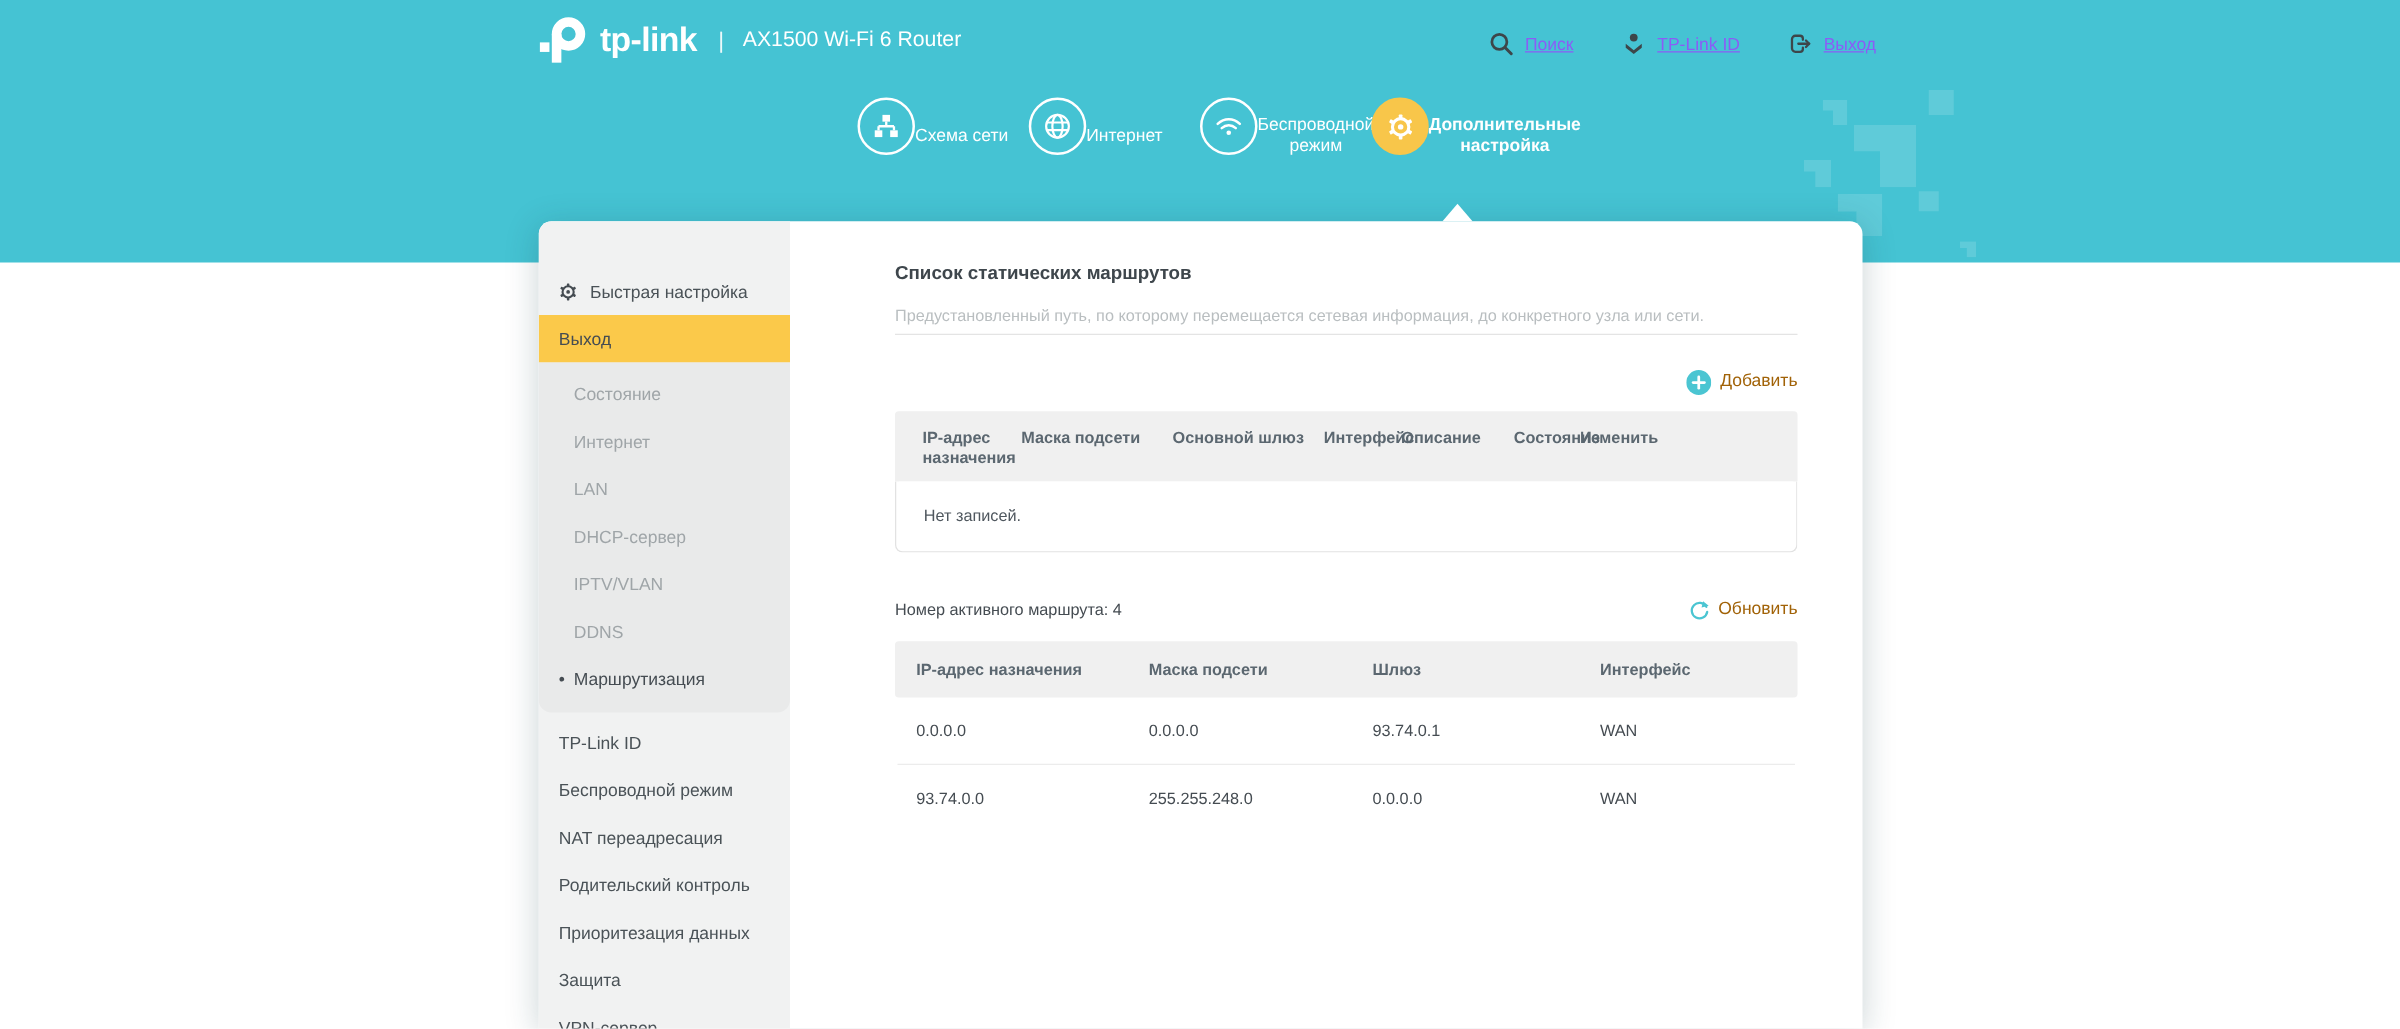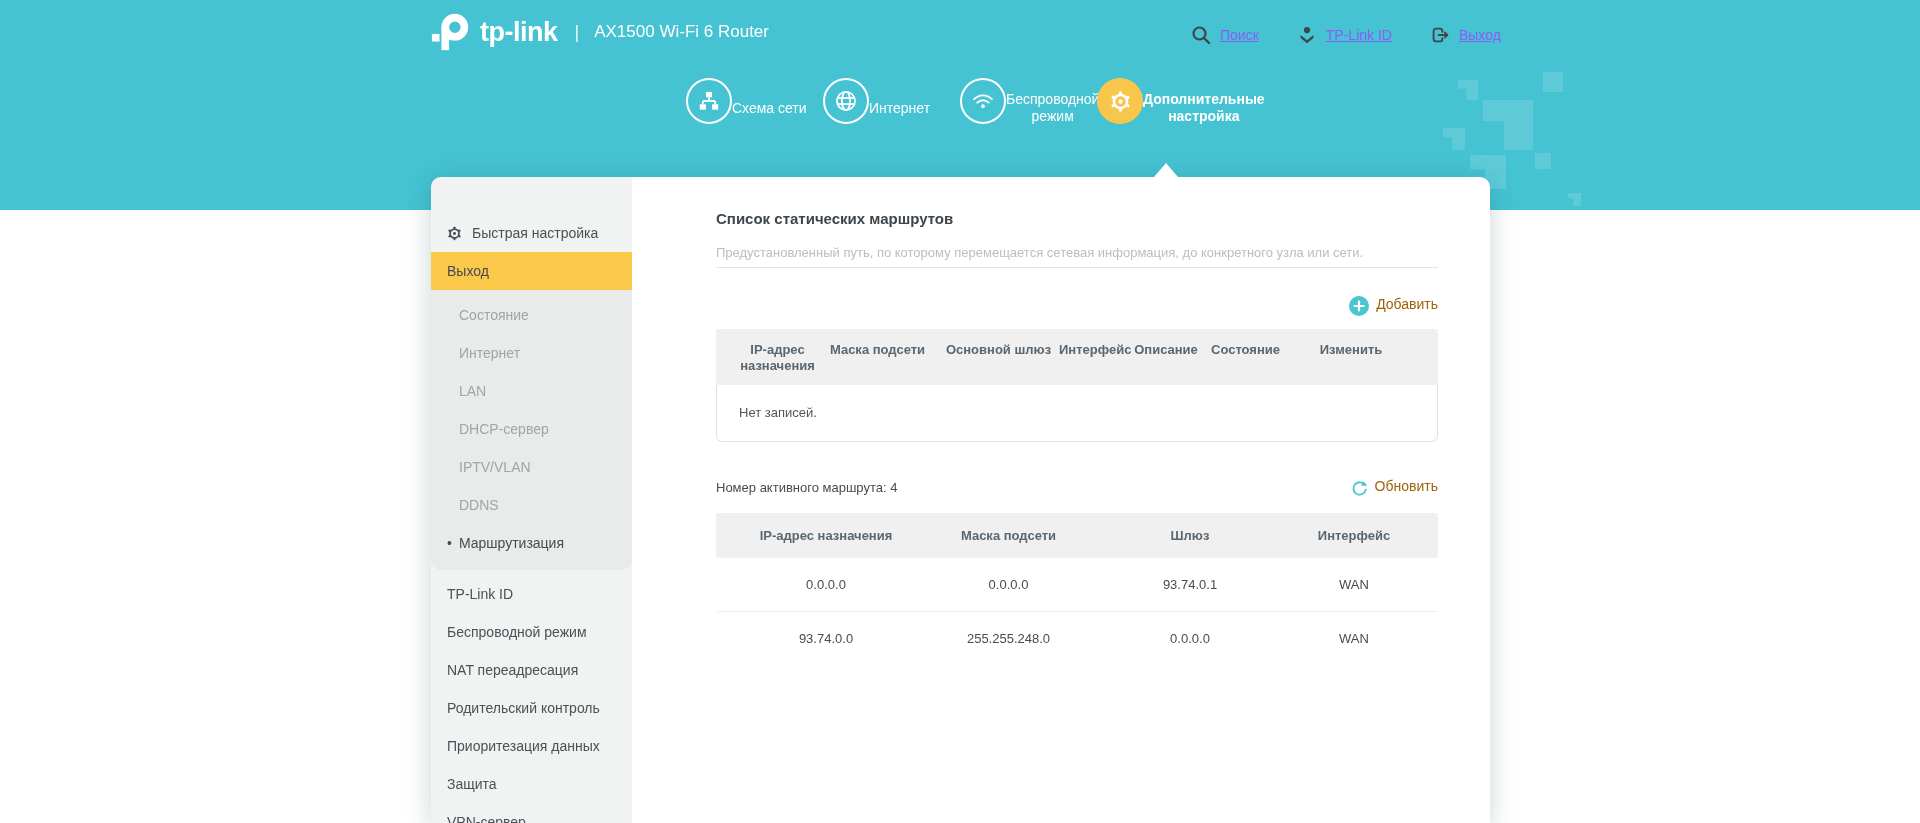--- a/index.html
+++ b/index.html
@@ -56,35 +56,35 @@
   .content { position:absolute; left:201px; top:0; right:0; bottom:0; padding:33px 52px 0 84px; }
   .section-title { font-size:15px; font-weight:bold; color:#3e464c; margin:0 0 17px; }
   .desc { font-size:13px; color:#b9bec0; margin:0 0 4px; line-height:1.45; }
   .divider { border-bottom:1px solid #e4e4e4; }
 
   .add-row { display:flex; justify-content:flex-end; align-items:center; margin:28px 0 13px; }
   .link-btn { display:flex; gap:7px; color:#a16207; font-size:14px; cursor:pointer; }
 
   
   .tbl-head { display:flex; background:#f0f0f0; padding:13px 0 11px; font-size:13px; font-weight:bold; color:#5b6770; border-radius:3px 3px 0 0; }
-  .hc { flex:none; white-space:nowrap; overflow:visible; line-height:16px;text-align:center; }
+  .hc { flex:none; white-space:nowrap; overflow:visible; line-height:16px; }
   .t1c1 { width:101px; padding-left:22px; white-space:normal; }
   .t1c2 { width:121px; } .t1c3 { width:121px; } .t1c4 { width:62px; }
   .t1c5 { width:90px; }  .t1c6 { width:53px; }  .t1c7 { flex:1; }
   .tbl1-body { border:1px solid #e2e2e2; border-top:none; border-radius:0 0 6px 6px;
                padding:20px 0 21px 22px; font-size:13px; color:#4f575e; }
 
   .section2 { margin-top:69px; }
 
   .route-row { display:flex; justify-content:space-between; align-items:center; margin-top:36px; font-size:13px; color:#454c52; }
 
   
   .tbl2 { margin-top:16px; }
   .tbl2-head { display:flex; background:#f0f0f0; padding:15px 0 14px 17px; font-size:13px; font-weight:bold; color:#5b6770; border-radius:3px; }
-  .t2c1 { width:186px; } .t2c2 { width:179px; } .t2c3 { width:160px;margin-left:12px; } .t2c4 { flex:1; }
+  .t2c1 { width:186px; } .t2c2 { width:179px; } .t2c3 { width:182px; } .t2c4 { flex:1; }
   .tbl2-row { display:flex; padding:19px 0 18px 17px; font-size:13px; color:#454c52; }
   .tbl2-sep { border-bottom:1px solid #ececec; margin:0 2px; }
 
   
   .footer { position:absolute; left:201px; right:0; bottom:0; height:52px; background:#ffffff; z-index:6;
             display:flex; align-items:center; justify-content:flex-end; padding-right:64px; gap:46px;
             box-shadow:0 -1px 6px rgba(0,0,0,0.08); }
   .foot-btn { display:flex; align-items:center; gap:9px; color:#a4a8ab; font-size:13px; letter-spacing:0.4px; cursor:pointer; }
 </style>
 </head>

